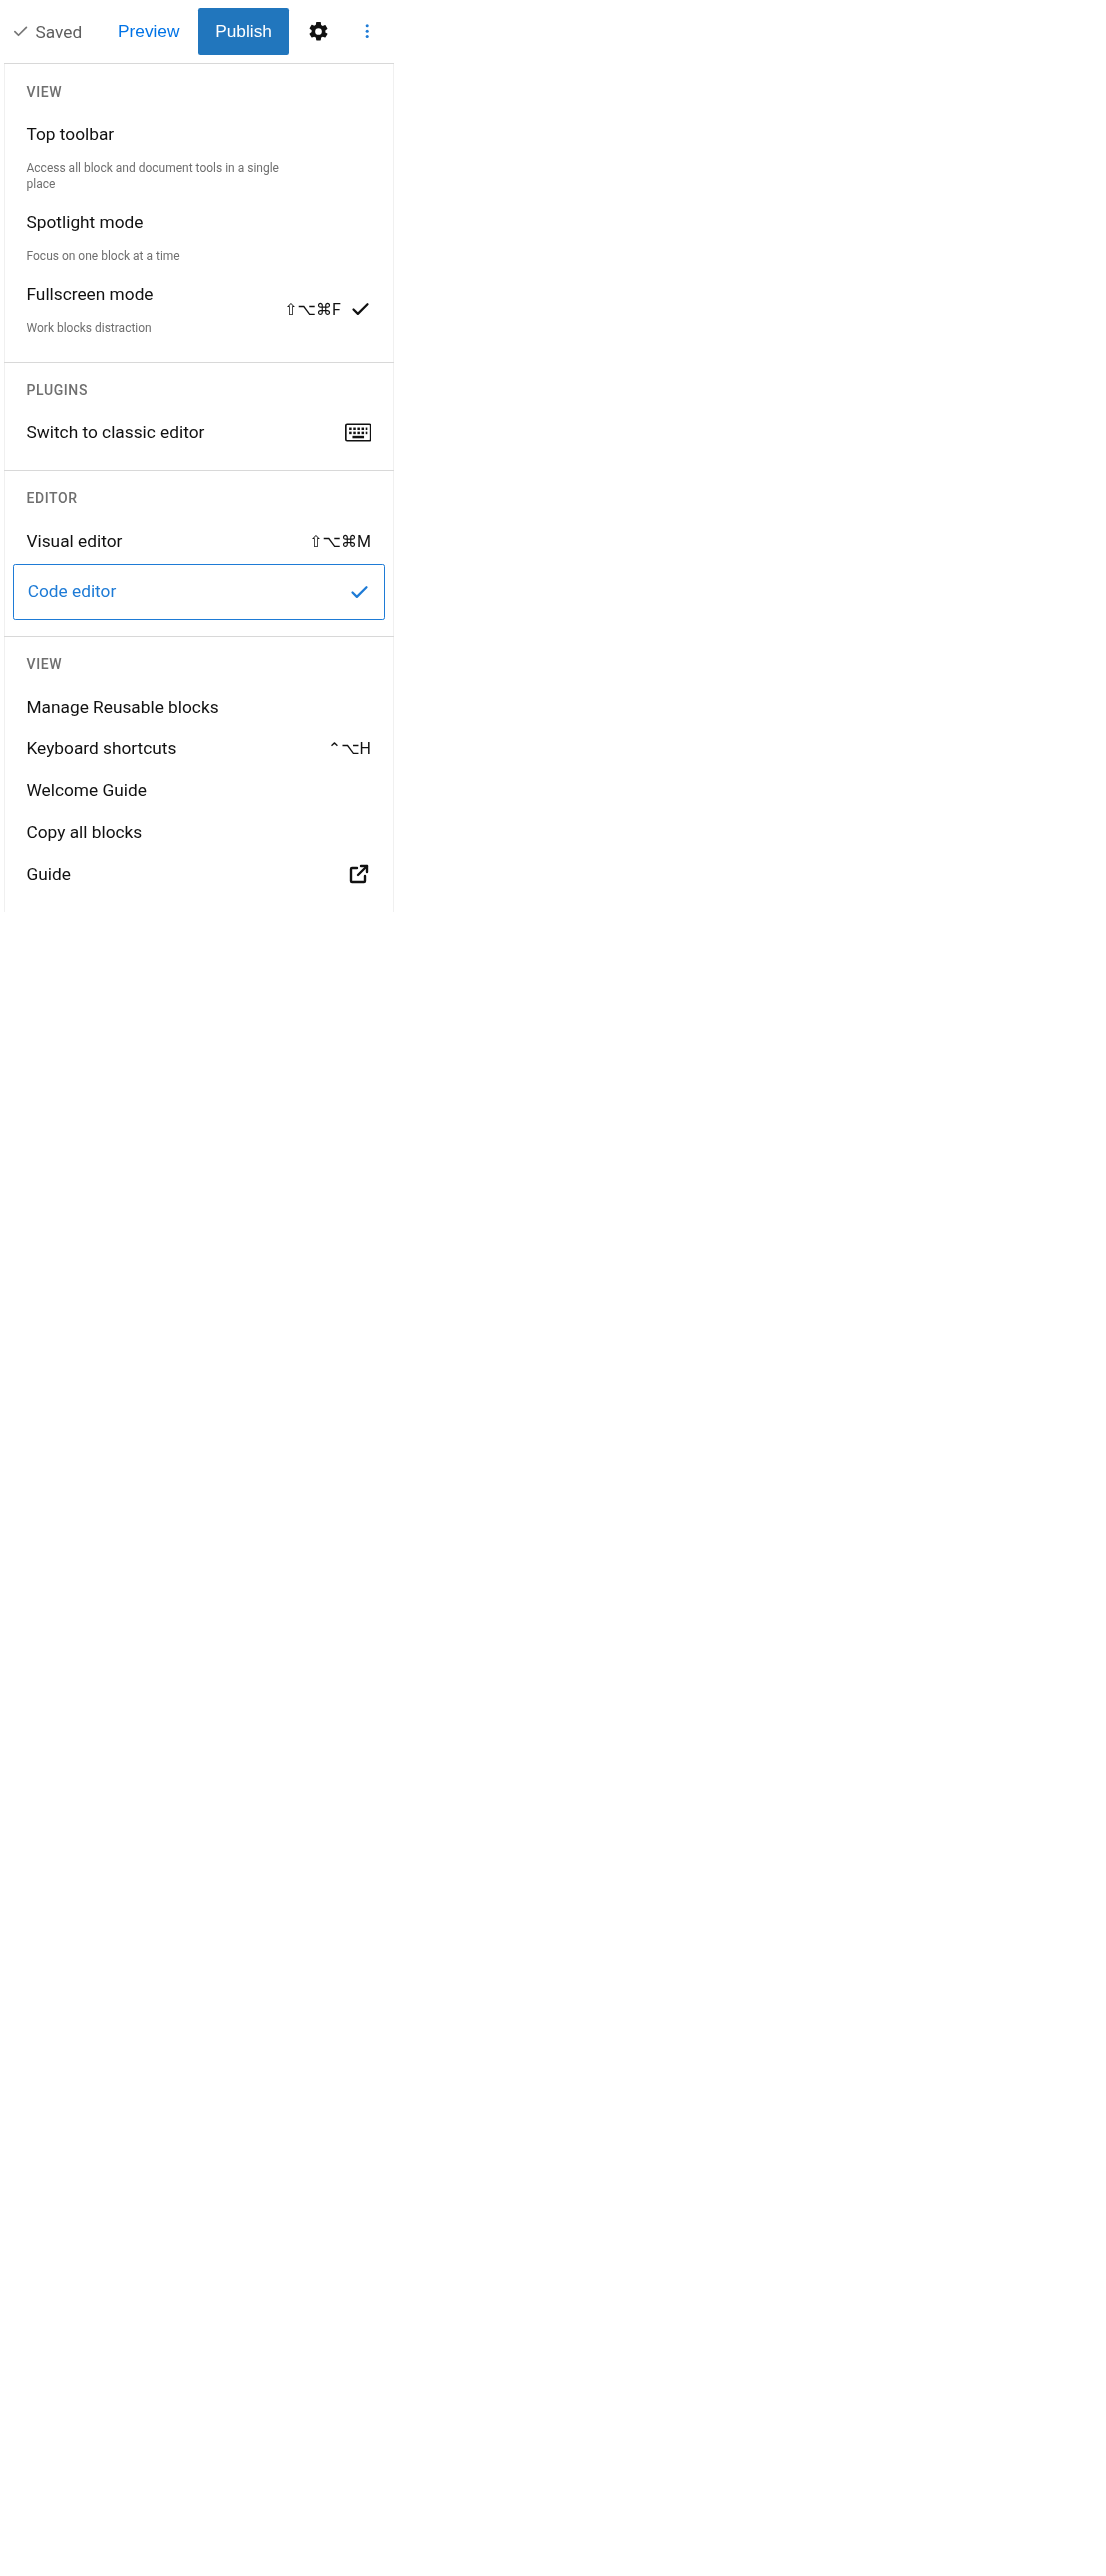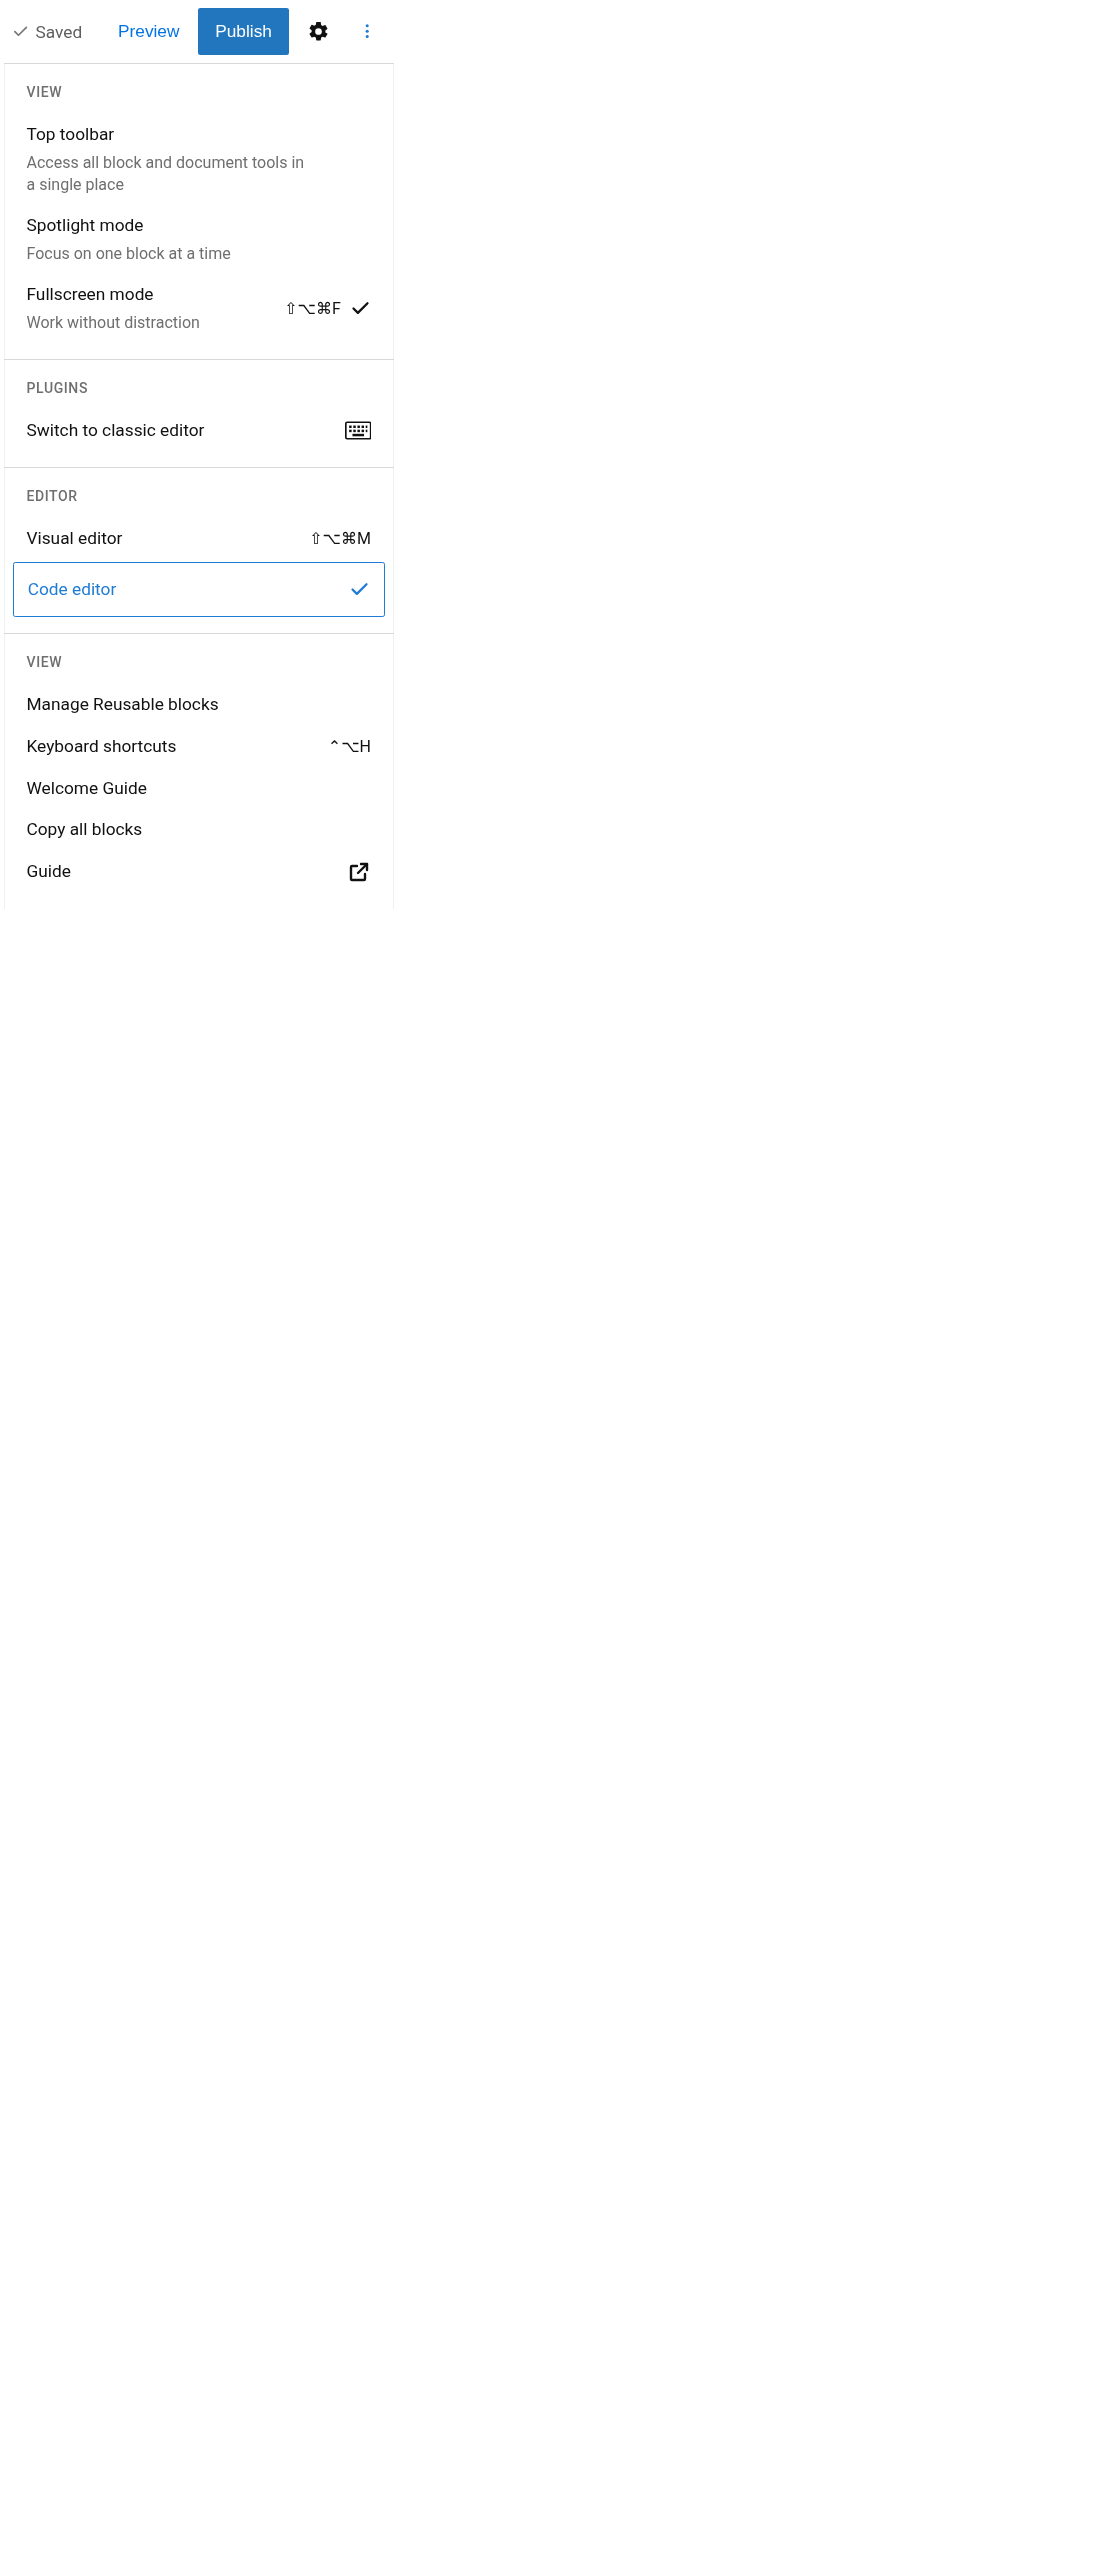--- a/index.html
+++ b/index.html
@@ -81,24 +81,24 @@
   .menu-item .txt {
     flex: 1;
     min-width: 0;
   }
   .menu-item .title {
     font-size: 17.3px;
     color: #111;
     line-height: 1.35;
   }
   .menu-item .desc {
-    font-size: 16px;
+    font-size: 12px;
     color: #6f6f6f;
     line-height: 1.35;
-    margin-top: 6px;
+    margin-top: 14px;
     max-width: 282px;
   }
   .shortcut {
     font-size: 16px;
     color: #111;
     white-space: nowrap;
     margin-left: 4.6px;
   }
   .check-icon svg { width: 21px; height: 21px; display:block; }
   .keyboard-icon svg { width: 26.5px; height: 21px; display:block; }
@@ -162,21 +162,21 @@
     <div class="menu-item">
       <div class="txt">
         <div class="title">Spotlight mode</div>
         <div class="desc">Focus on one block at a time</div>
       </div>
     </div>
 
     <div class="menu-item">
       <div class="txt">
         <div class="title">Fullscreen mode</div>
-        <div class="desc">Work without distraction</div>
+        <div class="desc">Work blocks distraction</div>
       </div>
       <span class="shortcut">⇧⌥⌘F</span>
       <span class="check-icon">
         <svg viewBox="0 0 24 24" fill="none">
             <path d="M4 12 L9 17 L20 6" stroke="#111" stroke-width="2.6" stroke-linecap="round" stroke-linejoin="round"></path>
           </svg>
       </span>
     </div>
   </div>
 

